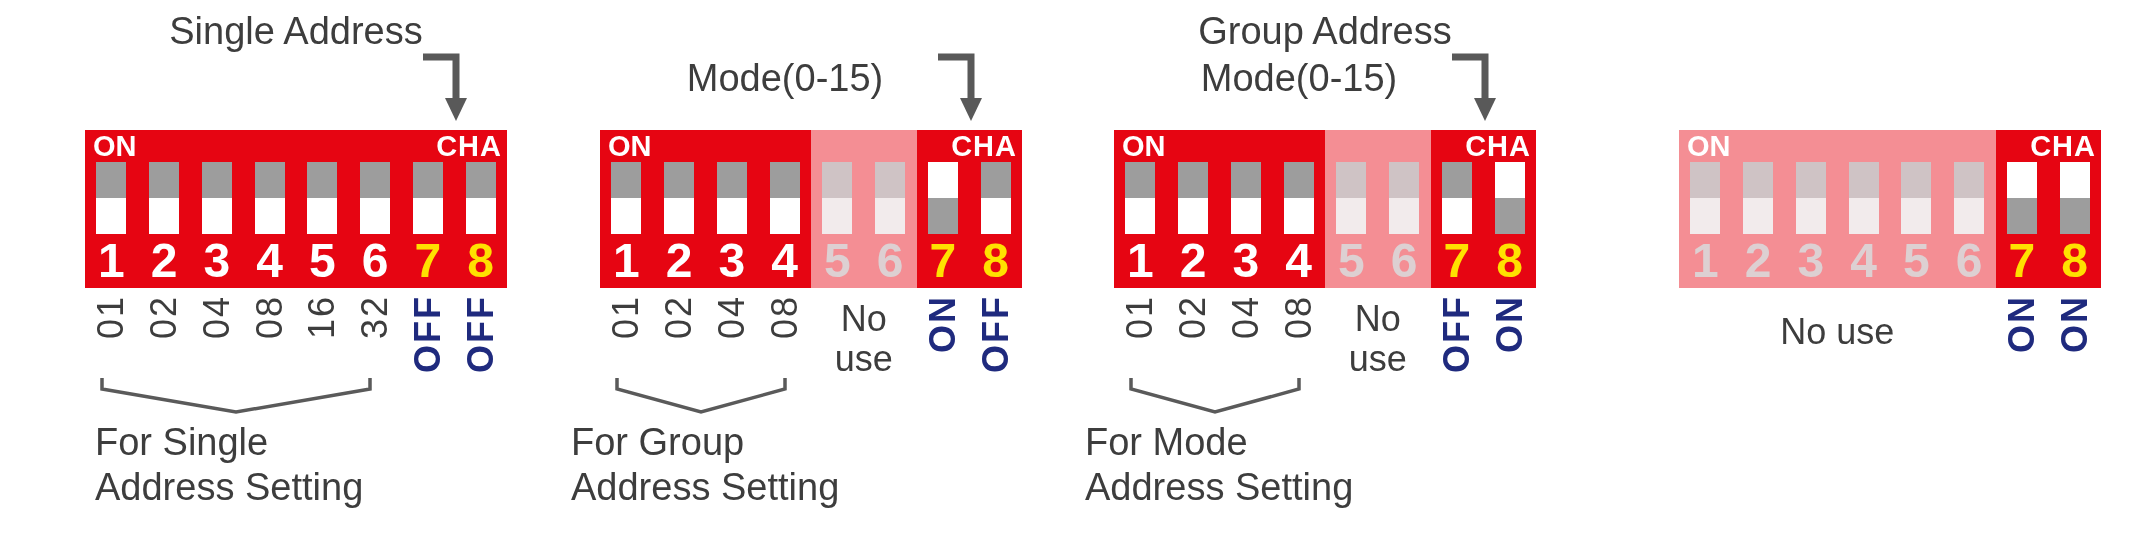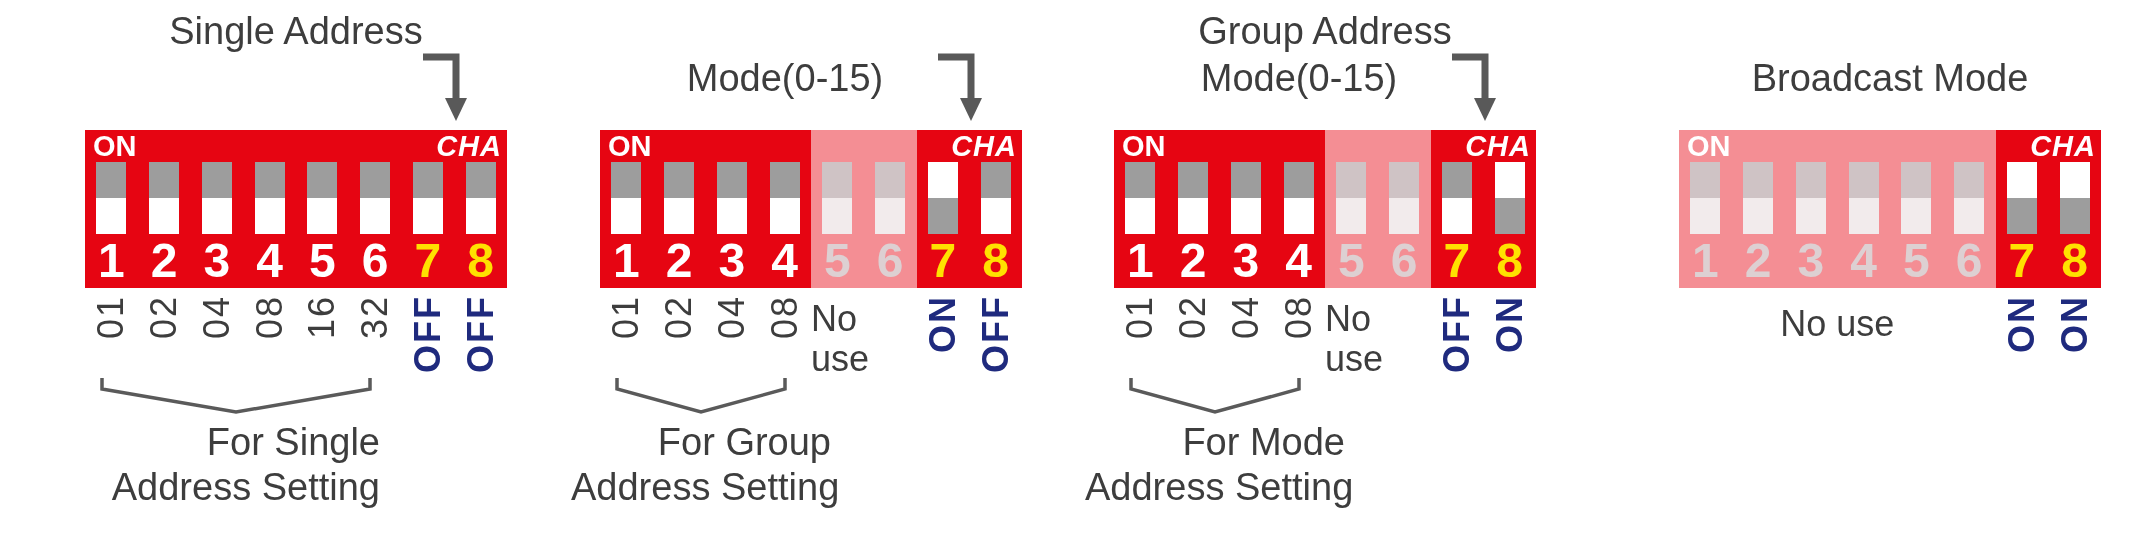--- a/index.html
+++ b/index.html
@@ -21,33 +21,33 @@
   .track { width:30px; height:72px; background:var(--track-gray,#9d9d9d); position:relative; flex:none; }
   .handle { position:absolute; left:0; width:30px; height:36px; background:var(--handle-white,#ffffff); }
   .track.off .handle { bottom:0; }
   .track.on .handle { top:0; }
   .col.unused .track { background:#cfc3c5; }
   .col.unused .handle { background:#f2ebec; }
   .num { font-size:48px; font-weight:bold; color:#ffffff; line-height:54px; }
   .col.ch .num { color:var(--yellow,#ffe100); }
   .col.unused .num { color:#ddd0d2; }
   .onlab { position:absolute; left:8px; top:2px; font-size:29px; font-weight:bold; color:#ffffff; line-height:28px; z-index:2; }
-  .chalab { position:absolute; right:5px; top:2px; font-size:29px; font-weight:bold; color:#ffffff; line-height:28px; letter-spacing:1px; z-index:2;font-style:italic; }
+  .chalab { position:absolute; right:5px; top:2px; font-size:29px; font-weight:bold; color:#ffffff; line-height:28px; letter-spacing:1px; z-index:2; }
 
   .vrow { position:absolute; top:295px; left:0; width:422px; display:flex; }
   .vcell { width:52.75px; display:flex; justify-content:center; align-items:flex-start; }
   .vcell.span2 { width:105.5px; }
-  .vcell.span6 { width:316.5px; }
+  .vcell.span6 { width:316.5px;margin-top:8px; }
   .vtext { writing-mode:vertical-rl; transform:rotate(180deg); font-size:36px; color:var(--text-gray,#3d3d3d); letter-spacing:2px; line-height:1.05; }
   .vtext.state { color:var(--blue,#1f2a7e); font-weight:bold; }
-  .nouse { flex-direction:column; align-items:flex-start; text-align:center; font-size:36px; color:var(--text-gray,#3d3d3d); line-height:40px; padding-top:4px; }
+  .nouse { flex-direction:column; align-items:center; text-align:center; font-size:36px; color:var(--text-gray,#3d3d3d); line-height:40px; padding-top:4px; }
   .nouse-wide { font-size:36px; color:var(--text-gray,#3d3d3d); padding-top:8px; }
 
   .bracket { position:absolute; top:376px; }
-  .caption { position:absolute; top:420px; text-align:right; font-size:38px; line-height:45px; color:var(--text-gray,#3d3d3d); white-space:nowrap; }
+  .caption { position:absolute; top:420px; text-align:left; font-size:38px; line-height:45px; color:var(--text-gray,#3d3d3d); white-space:nowrap; }
 </style>
 </head>
 <body>
 
 <div class="stage">
 
   <div class="panel" style="left:85px">
     <div class="t1">Single Address</div>
     <svg class="arrow" width="48" height="76" viewBox="0 0 48 76">
       <path d="M0 7 H33 V50" fill="none" stroke="#595959" stroke-width="7"></path>
@@ -317,21 +317,20 @@
     <svg class="bracket" style="left:15px" width="172" height="40" viewBox="0 0 172 40">
       <path d="M2 2 L2 13 L86 36 L170 13 L170 2" fill="none" stroke="#5a5a5a" stroke-width="3.5"></path>
     </svg>
     <div class="caption" style="left:-29px;width:260px">
       <div>For Mode</div>
       <div>Address Setting</div>
     </div>
   </div>
 
   <div class="panel" style="left:1679px">
-    <div class="t1 solo">Broadcast Mode</div>
     <div class="dipbox">
       <div class="col unused">
         <div class="track off">
             <div class="handle"></div>
           </div>
         <div class="num">1</div>
       </div>
       <div class="col unused">
         <div class="track off">
             <div class="handle"></div>

